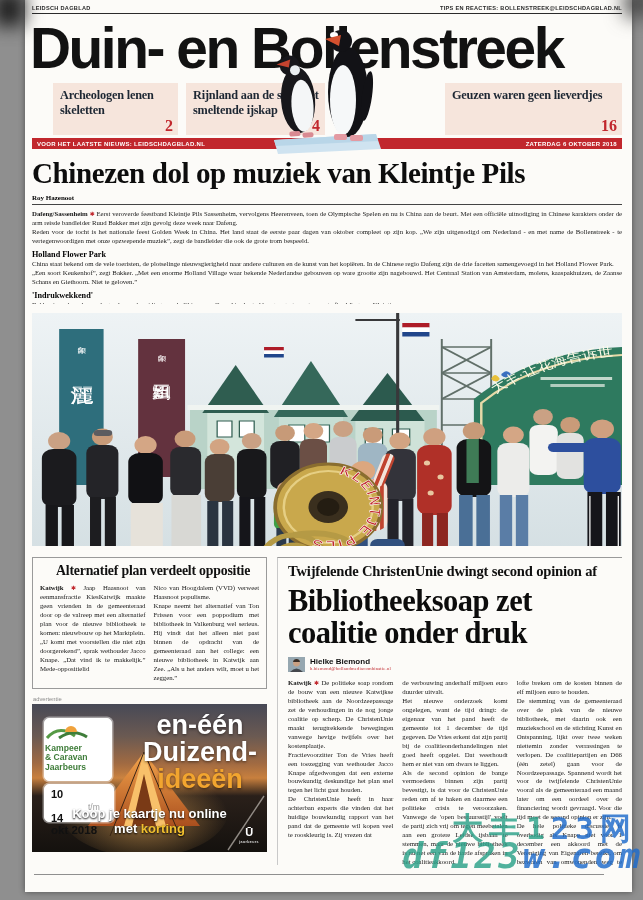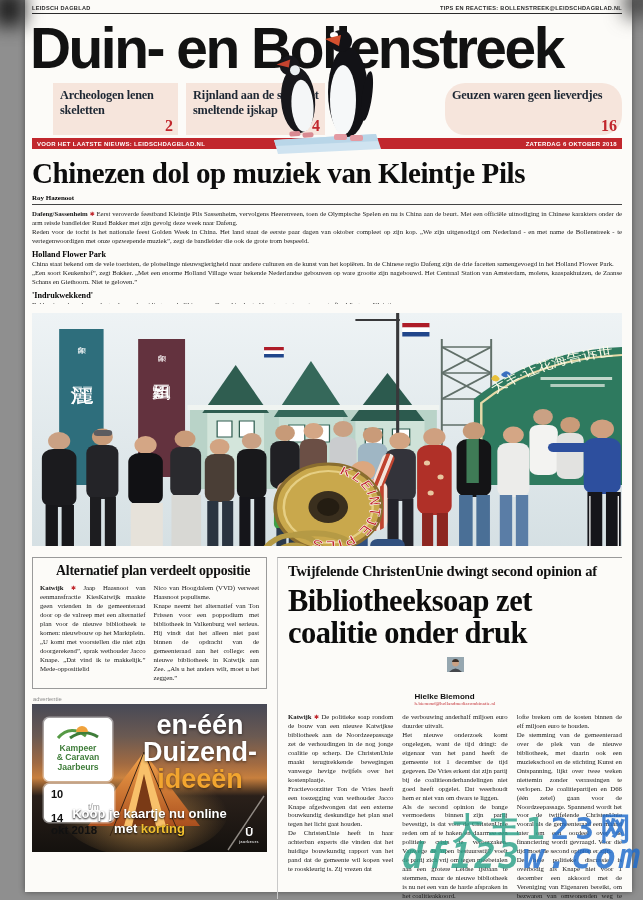--- a/index.html
+++ b/index.html
@@ -19,21 +19,21 @@
   .masthead{font-family:"Liberation Sans",sans-serif;font-weight:bold;font-size:58px;
             letter-spacing:-2.5px;color:#121212;line-height:62px;margin:3px 0 4px -2px;
             transform:scaleX(.98);transform-origin:left;white-space:nowrap;}
 
   
   .teasers{display:flex;gap:8px;height:52px;margin-top:2px;padding-left:21px;}
   .tbox{background:#f6e5dc;position:relative;padding:5px 6px 2px 7px;}
   .tbox .tt{font-weight:bold;font-size:12.3px;line-height:14.5px;color:#1d2733;letter-spacing:-.2px;}
   .tbox .pg{position:absolute;right:5px;bottom:0px;font-weight:bold;font-size:16px;color:#c1272d;}
   .gap{flex:0 0 104px;}
-  .t1{flex:0 0 112px;} .t2{flex:0 0 126px;} .t3{flex:0 0 106px;} .t4{flex:1;border-radius:20px;}
+  .t1{flex:0 0 112px;} .t2{flex:0 0 126px;} .t3{flex:0 0 106px;} .t4{flex:1;}
 
   
   .ticker{background:#c1272d;color:#fff;display:flex;justify-content:space-between;
           font-family:"Liberation Sans",sans-serif;font-weight:bold;font-size:6px;
           letter-spacing:.3px;padding:2.5px 5px;margin-top:3px;}
 
   
   .h1{font-weight:bold;font-size:29px;letter-spacing:-.4px;color:#0d0d0d;margin:8px 0 5px 0;line-height:32px;}
   .lead-row{display:flex;gap:9px;height:352px;overflow:hidden;flex-direction:column;}
   .colL{flex:0 0 110px;overflow:hidden;}
@@ -55,42 +55,42 @@
   .leftcol2{flex:0 0 235px;}
   .secbox{border:1px solid #9a9a9a;padding:5px 7px 4px 7px;height:121px;overflow:hidden;}
   .secbox h2{font-size:13.8px;font-weight:bold;margin:0 0 5px 16px;color:#111;letter-spacing:-.2px;}
   .twocol{display:flex;gap:8px;}
   .twocol .t{flex:1;}
   .advlabel{font-family:"Liberation Sans",sans-serif;font-size:5.8px;color:#8a8a8a;margin:7px 0 2px 1px;}
   
   .ad{height:148px;position:relative;overflow:hidden;
       background:linear-gradient(to bottom,#474956 0%,#6b5a52 22%,#a06a42 40%,#c8803e 50%,#2a201a 62%,#14110e 100%);}
   .badge{position:absolute;background:#fff;border:1.5px solid #fff;border-radius:5px;box-shadow:0 0 0 1.5px rgba(255,255,255,.45);}
-  .badge.logo{left:12px;top:14px;width:66px;height:58px;text-align:center;padding-top:3px;}
+  .badge.logo{left:12px;top:14px;width:66px;height:58px;padding-top:3px;}
   .badge.date{left:12px;top:80px;width:62px;height:33px;padding:3px 0 0 6px;}
   .logo-name{font-family:"Liberation Sans",sans-serif;font-weight:bold;font-size:8.6px;line-height:9.4px;color:#3f7d3a;}
   .date-line1{font-family:"Liberation Sans",sans-serif;font-size:11px;color:#111;}
   .date-line1 b{font-weight:bold;}
   .date-line1 .tm{color:#9a9a9a;font-size:8.5px;margin-left:37px;}
   .date-line2{font-family:"Liberation Sans",sans-serif;font-weight:bold;font-size:11.5px;color:#111;}
   .ad-big{position:absolute;right:10px;top:8px;text-align:center;font-family:"Liberation Sans",sans-serif;
           font-weight:bold;font-size:27px;line-height:27px;color:#fff;text-shadow:0 1px 3px rgba(0,0,0,.5);}
   .ad-big .yl{color:#f2a52f;}
   .ad-cta{position:absolute;left:0;right:0;bottom:16px;text-align:center;font-family:"Liberation Sans",sans-serif;
           font-weight:bold;font-size:13px;color:#fff;text-shadow:0 1px 2px #000;line-height:15px;}
   .ad-cta .yl{color:#f2c02f;}
   .ad-brand{position:absolute;right:8px;bottom:5px;color:#fff;text-align:center;
             font-family:"Liberation Sans",sans-serif;font-weight:bold;font-size:11px;line-height:10px;}
   .ad-brand small{display:block;font-size:3.6px;color:#ddd;letter-spacing:.4px;}
 
   
   .mainstory{flex:1;border-left:1px solid #c9c9c9;border-top:1px solid #9a9a9a;padding:5px 0 0 10px;}
   .kicker{font-weight:bold;font-size:14.6px;color:#101010;letter-spacing:-.2px;}
   .h2big{font-weight:bold;font-size:30.5px;line-height:32px;letter-spacing:-.5px;color:#0c0c0c;margin:5px 0 8px 0;}
-  .authrow{display:flex;align-items:center;gap:21px;margin:2px 0 7px 0;flex-direction:column;}
+  .authrow{display:flex;align-items:center;gap:5px;margin:2px 0 7px 0;}
   .authname{font-family:"Liberation Sans",sans-serif;font-weight:bold;font-size:8px;color:#111;line-height:8px;}
   .authmail{font-size:4.6px;color:#c1272d;letter-spacing:.2px;}
   .threecol{display:flex;gap:9px;height:186px;overflow:hidden;}
   .threecol .t{flex:1;}
 
   .bottomrule{border-top:1px solid #8f8f8f;margin:9px 18px 0 2px;}
 
   
   .penguins{position:absolute;left:243px;top:24px;width:116px;height:132px;z-index:4;}
 

